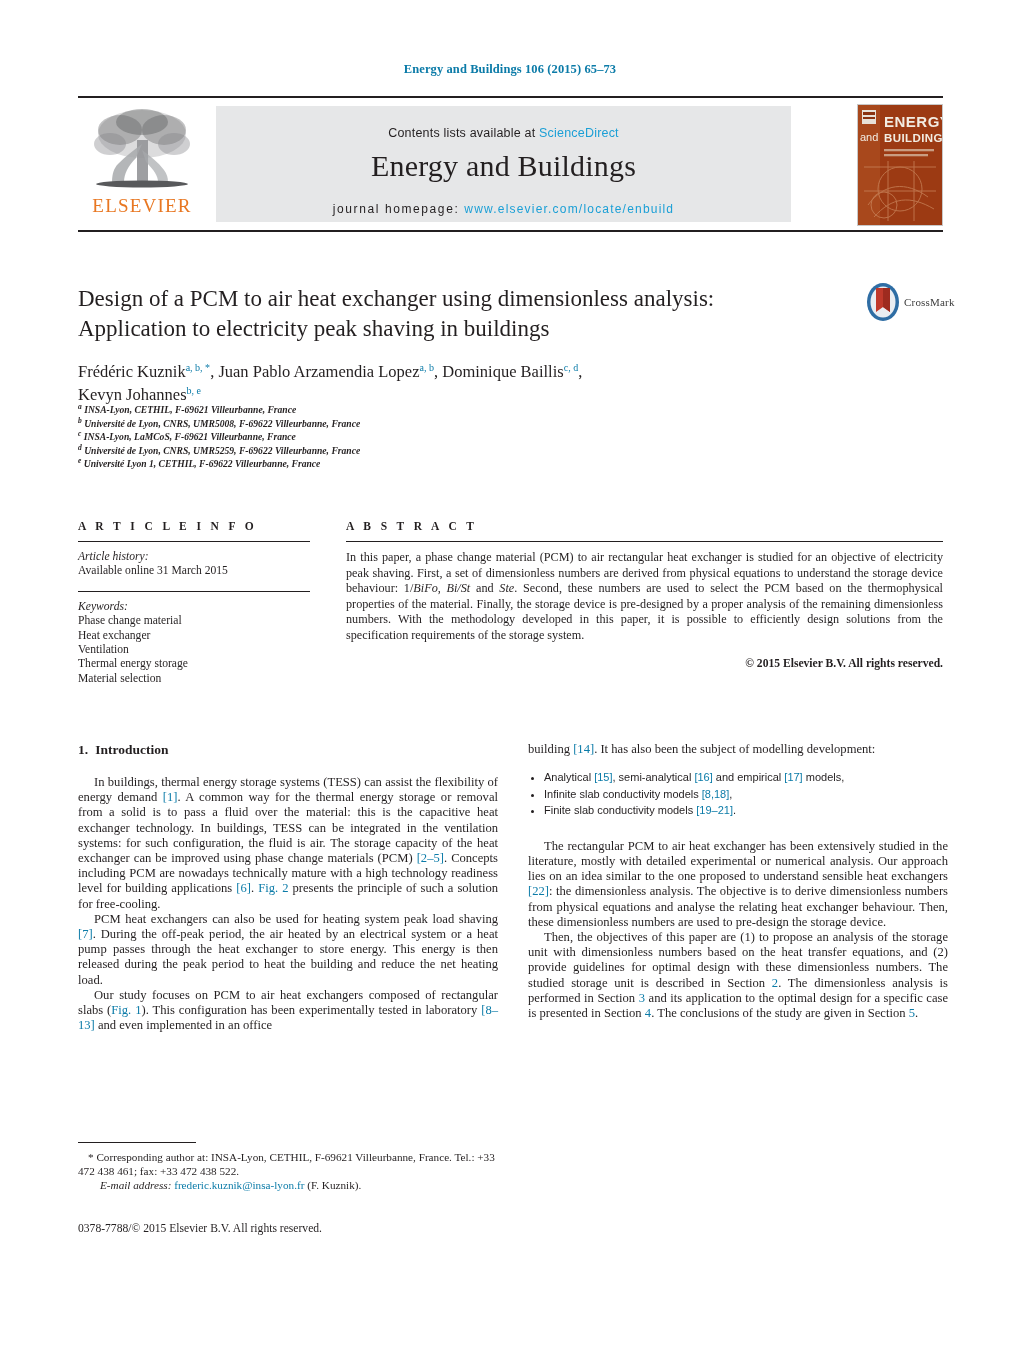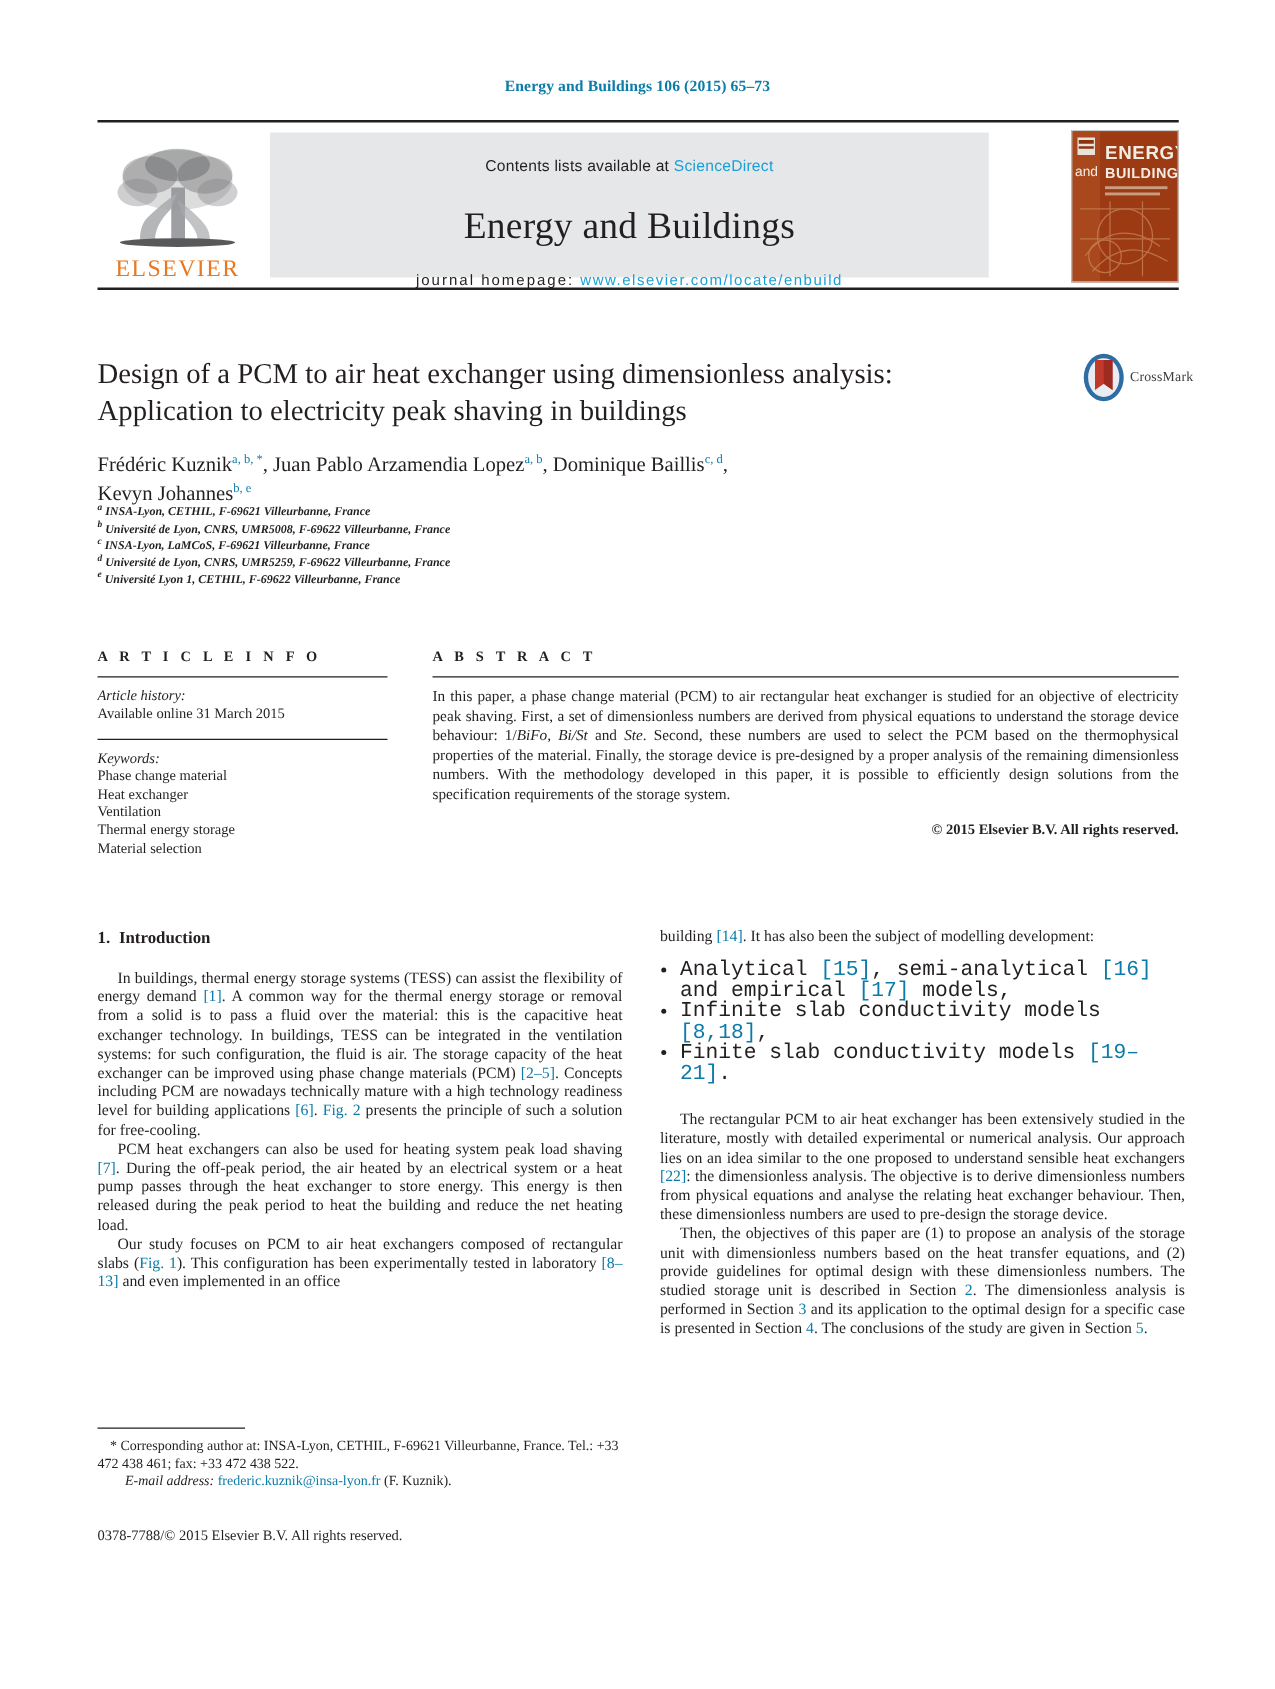--- a/index.html
+++ b/index.html
@@ -43,21 +43,21 @@
     border-top: 2px solid #231f20;
     border-bottom: 2px solid #231f20;
   }
   .masthead-inner {
     position: relative;
     height: 132px;
   }
   .elsevier-block {
     position: absolute;
     left: 0;
-    top: 16px;
+    top: 6px;
     width: 128px;
     height: 120px;
     text-align: center;
   }
   .tree-svg { display: block; margin: 0 auto; }
   .elsevier-word {
     font-family: "Liberation Serif", serif;
     font-size: 19px;
     letter-spacing: 1.2px;
     color: #e87722;
@@ -80,21 +80,21 @@
     padding-top: 20px;
     letter-spacing: 0.2px;
   }
   .contents-line .sd {
     color: #1a9fd6;
   }
   .journal-title {
     font-family: "Liberation Serif", serif;
     font-size: 30px;
     color: #231f20;
-    margin-top: 24px;
+    margin-top: 9px;
     letter-spacing: 0.2px;
   }
   .homepage-line {
     font-family: "Liberation Sans", sans-serif;
     font-size: 12px;
     color: #231f20;
     margin-top: 19px;
     letter-spacing: 1.6px;
   }
   .homepage-line .url {
@@ -262,22 +262,22 @@
     color: #231f20;
     text-align: justify;
     margin: 0;
     text-indent: 16px;
   }
   p.body.noind { text-indent: 0; }
   .ref { color: #0b7ba8; }
   ul.bullets {
     margin: 12px 0 0 0;
     padding-left: 16px;
-    font-family: Liberation Mono, monospace;
-    font-size: 17px;
+    font-family: Liberation Sans, sans-serif;
+    font-size: 11px;
     line-height: 16.5px;
     color: #231f20;
   }
   ul.bullets li { margin: 0; }
   .gap-20 { height: 20px; }
 
   
   .footnote {
     position: absolute;
     top: 1142px;

